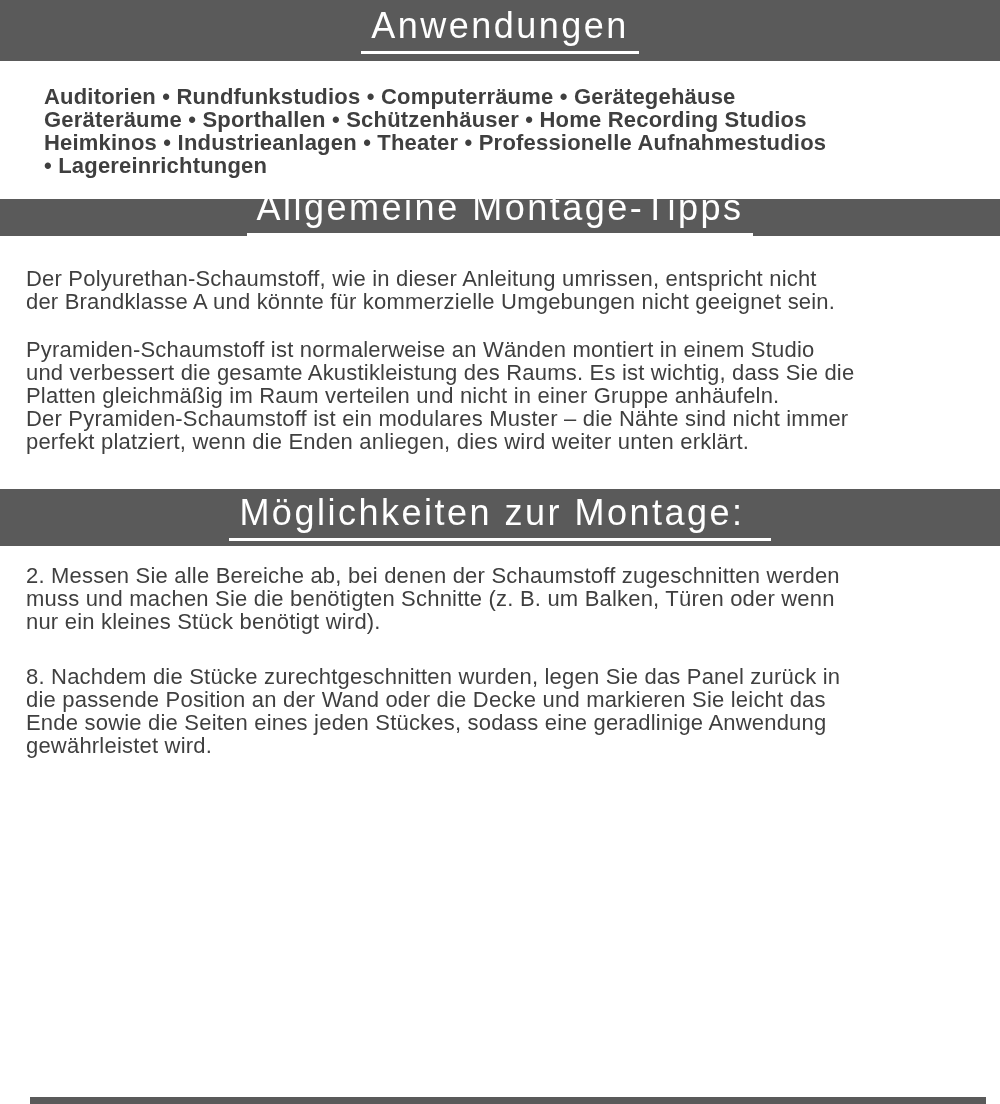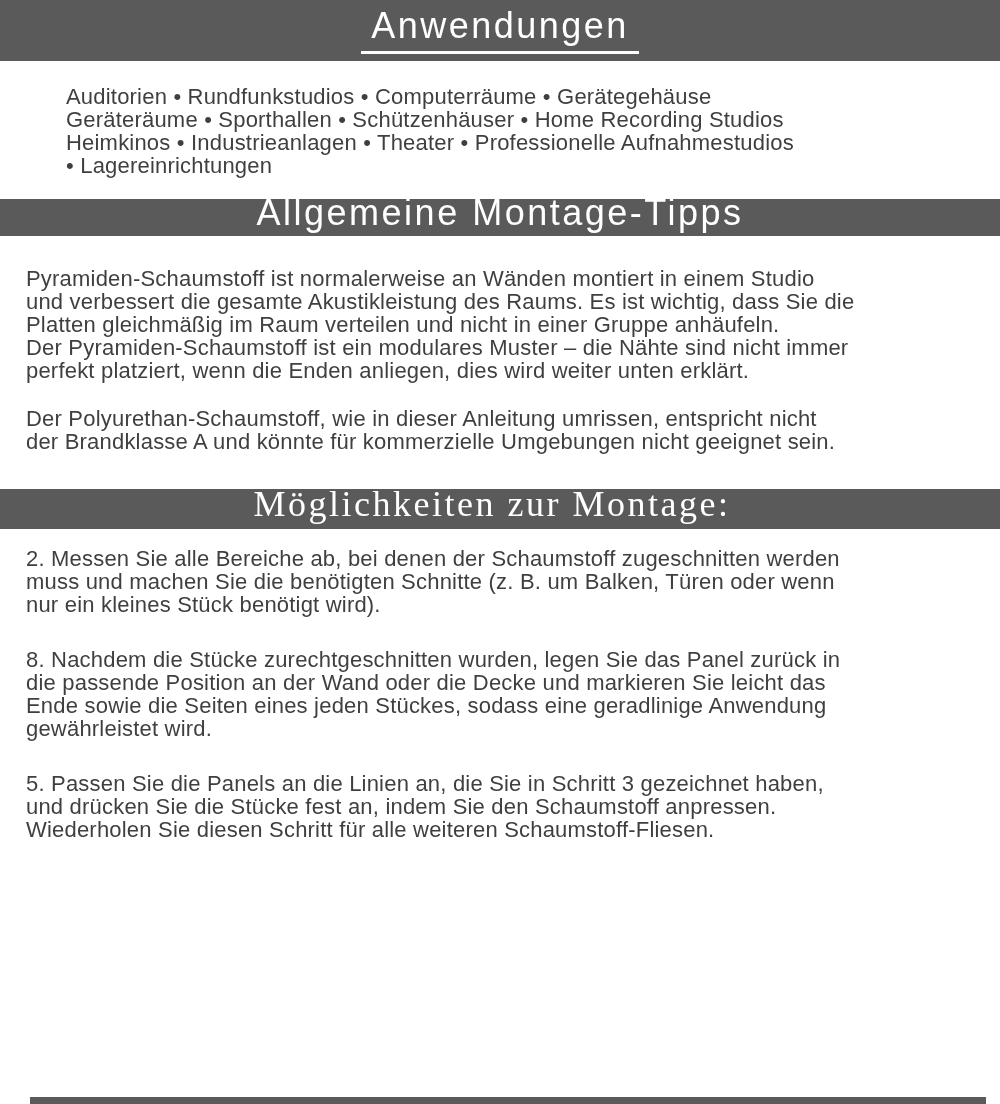--- a/index.html
+++ b/index.html
@@ -15,42 +15,43 @@
     overflow: hidden;
   }
   .banner {
     width: 100%;
     background: #5a5a5a;
     display: flex;
     align-items: center;
     justify-content: center;
   }
   .banner-1 { height: 61px; }
-  .banner-2 { height: 37px; }
-  .banner-3 { height: 40px; font-family: Liberation Serif, serif; }
+  .banner-2 { height: 37px; align-items: flex-end; }
+  .banner-3 { height: 57px; }
   .banner .heading {
     color: #ffffff;
     font-size: 36px;
     font-weight: 400;
     letter-spacing: 2.5px;
     line-height: 1;
     padding: 0 10px 7px 10px;
     border-bottom: 3px solid #ffffff;
     white-space: nowrap;
   }
   .banner-3 .heading { padding-right: 26px; }
   .para {
     white-space: pre-line;
     font-size: 22px;
     line-height: 23px;
     color: #3f3f3f;
     letter-spacing: 0.2px;
   }
   .apps-block {
-    padding: 24px 30px 22px 66px;
+    padding: 24px 30px 22px 44px;
+    font-weight: bold;
   }
   .tips-block {
     padding: 31px 30px 36px 26px;
   }
   .tips-block .para + .para { margin-top: 25px; }
   .steps-block {
     padding: 18px 30px 0 26px;
   }
   .steps-block .para + .para { margin-top: 32px; }
   .bottom-strip {
@@ -76,41 +77,38 @@
 Geräteräume • Sporthallen • Schützenhäuser • Home Recording Studios
 Heimkinos • Industrieanlagen • Theater • Professionelle Aufnahmestudios
 • Lagereinrichtungen</p>
   </div>
 
   <div class="banner banner-2">
     <span class="heading">Allgemeine Montage-Tipps</span>
   </div>
 
   <div class="tips-block">
+    <p class="para">Der Polyurethan-Schaumstoff, wie in dieser Anleitung umrissen, entspricht nicht
+der Brandklasse A und könnte für kommerzielle Umgebungen nicht geeignet sein.</p>
     <p class="para">Pyramiden-Schaumstoff ist normalerweise an Wänden montiert in einem Studio
 und verbessert die gesamte Akustikleistung des Raums. Es ist wichtig, dass Sie die
 Platten gleichmäßig im Raum verteilen und nicht in einer Gruppe anhäufeln.
 Der Pyramiden-Schaumstoff ist ein modulares Muster – die Nähte sind nicht immer
 perfekt platziert, wenn die Enden anliegen, dies wird weiter unten erklärt.</p>
-    <p class="para">Der Polyurethan-Schaumstoff, wie in dieser Anleitung umrissen, entspricht nicht
-der Brandklasse A und könnte für kommerzielle Umgebungen nicht geeignet sein.</p>
   </div>
 
   <div class="banner banner-3">
     <span class="heading">Möglichkeiten zur Montage:</span>
   </div>
 
   <div class="steps-block">
     <p class="para">2. Messen Sie alle Bereiche ab, bei denen der Schaumstoff zugeschnitten werden
 muss und machen Sie die benötigten Schnitte (z. B. um Balken, Türen oder wenn
 nur ein kleines Stück benötigt wird).</p>
     <p class="para">8. Nachdem die Stücke zurechtgeschnitten wurden, legen Sie das Panel zurück in
 die passende Position an der Wand oder die Decke und markieren Sie leicht das
 Ende sowie die Seiten eines jeden Stückes, sodass eine geradlinige Anwendung
 gewährleistet wird.</p>
-    <p class="para">5. Passen Sie die Panels an die Linien an, die Sie in Schritt 3 gezeichnet haben,
-und drücken Sie die Stücke fest an, indem Sie den Schaumstoff anpressen.
-Wiederholen Sie diesen Schritt für alle weiteren Schaumstoff-Fliesen.</p>
   </div>
 
   <div class="bottom-strip"></div>
 
 </div>
 
 </body></html>

